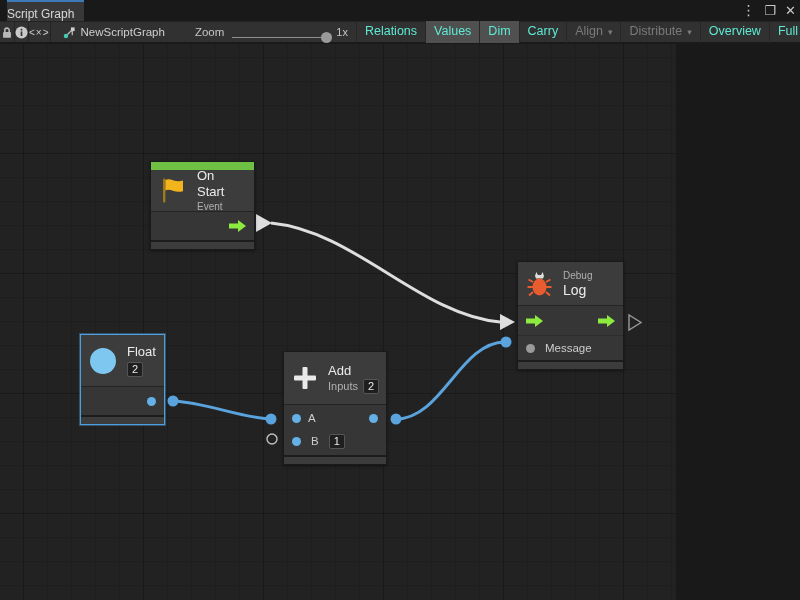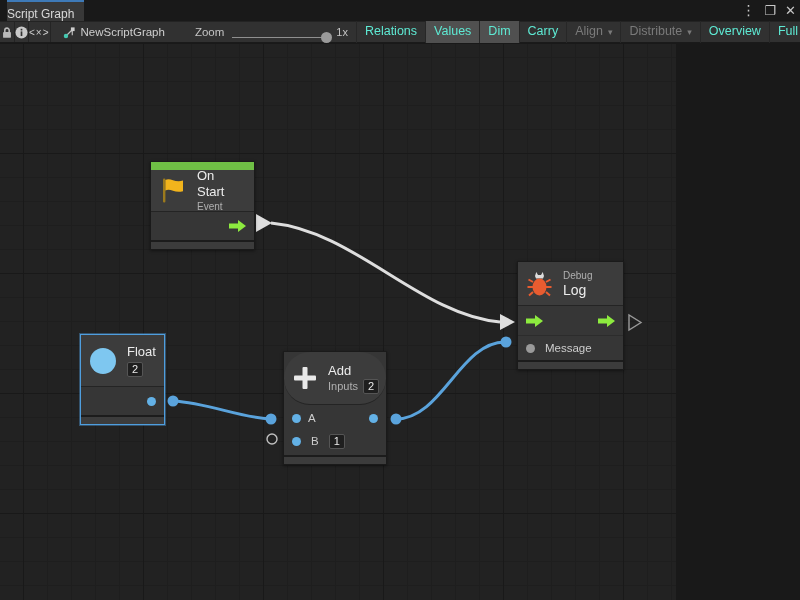--- a/index.html
+++ b/index.html
@@ -224,21 +224,21 @@
           <span class="field" style="margin-top:2px; align-self:flex-start;">2</span>
         </div>
       </div>
       <div class="port-row row-end" style="height:28px;">
         <span class="dot dot-blue"></span>
       </div>
       <div class="node-footer"></div>
     </div>
 
     <div class="node" style="left:283px; top:307px; width:104px;">
-      <div class="node-header" style="height:53px;border-radius:26px;">
+      <div class="node-header" style="height:53px;">
         <svg class="icon-plus" width="24" height="24" viewBox="0 0 24 24">
           <rect x="9.5" y="1" width="5" height="22" rx="1" fill="#e9e9e9"></rect>
           <rect x="1" y="9.5" width="22" height="5" rx="1" fill="#e9e9e9"></rect>
         </svg>
         <div class="titles">
           <span class="n-title">Add</span>
           <span class="hgroup">
             <span class="n-sub" style="font-size:11px;">Inputs</span>
             <span class="field">2</span>
           </span>

